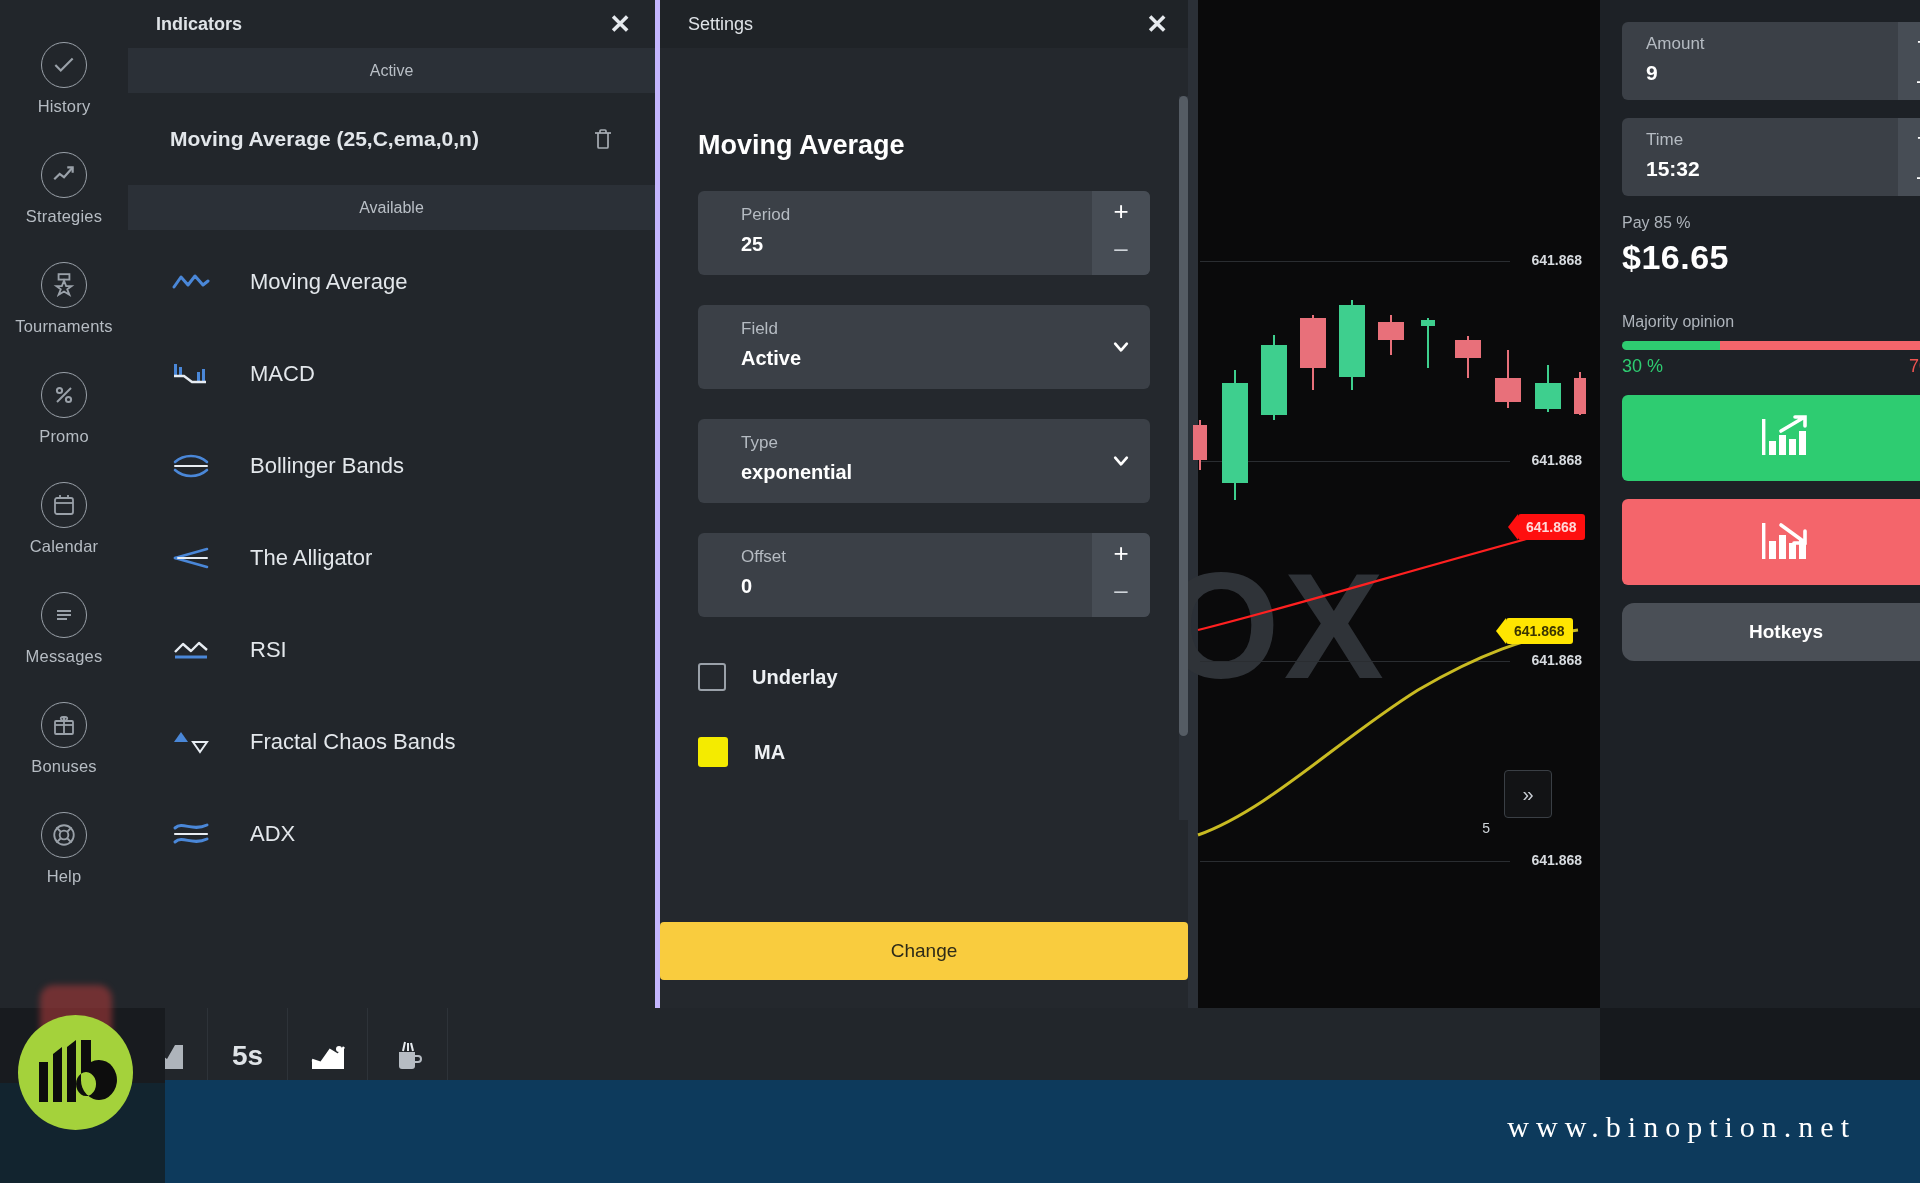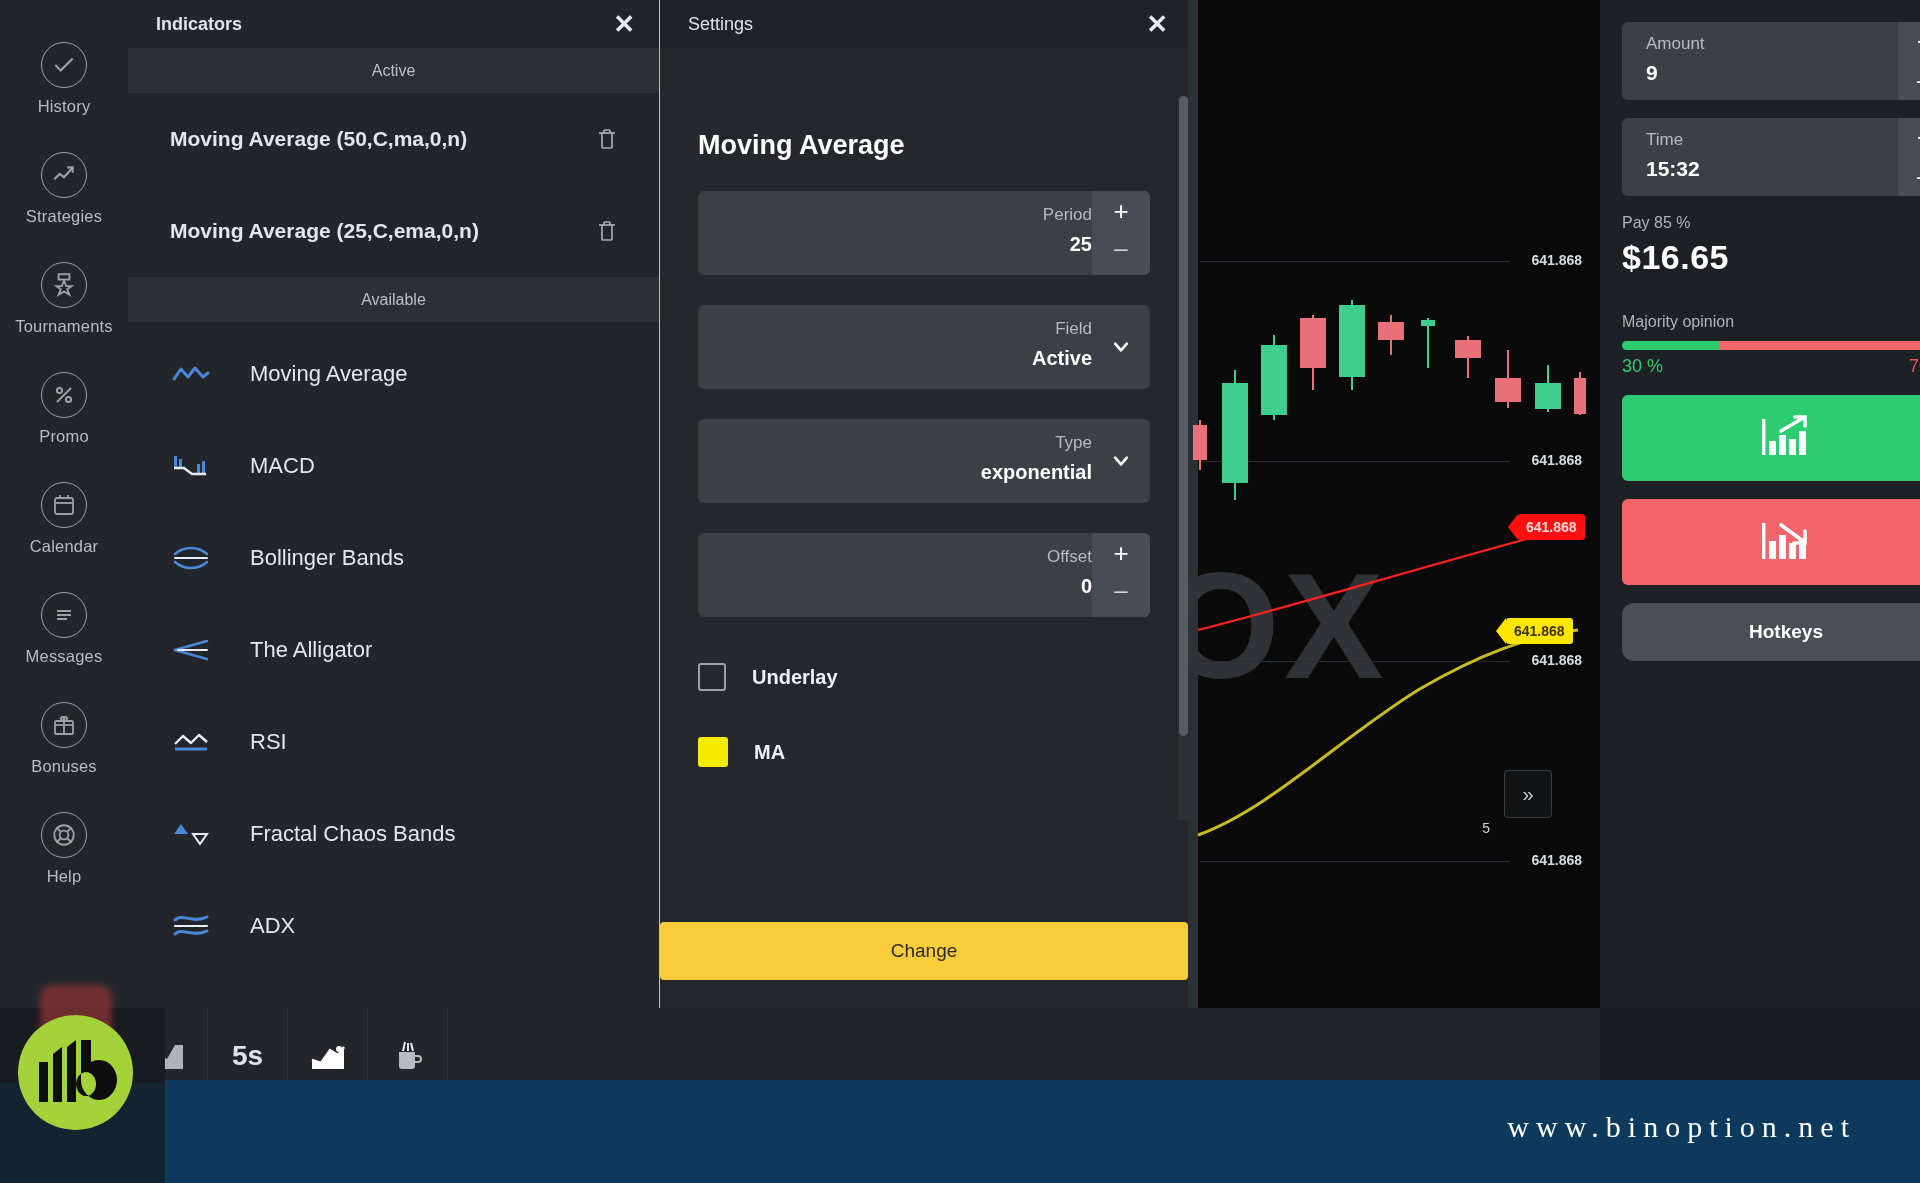--- a/index.html
+++ b/index.html
@@ -30,21 +30,21 @@
     display: flex; align-items: center; justify-content: center;
     color: #9aa1a9;
   }
   .rail-ico svg { display: block; }
   .rail-label { font-size: 16.5px; color: #b6bcc3; letter-spacing: .2px; }
 
   
   .indicators {
     position: absolute; left: 128px; top: 0; width: 532px; height: 1008px;
     background: #22262b; z-index: 40;
-    border-right: 1px solid #c4b5fd;
+    border-right: 5px solid #c4b5fd;
   }
   .ind-head {
     height: 48px; display: flex; align-items: center; justify-content: space-between;
     padding: 0 24px 0 28px; background: #22262b;
   }
   .ind-title { font-size: 18px; color: #dfe3e7; font-weight: 600; }
   .xbtn {
     font-size: 26px; line-height: 1; color: #e6eaee; cursor: pointer;
     font-weight: 700; font-family: "Liberation Sans", sans-serif;
   }
@@ -78,21 +78,21 @@
     padding: 0 20px 0 28px; background: #1f2327;
   }
   .set-title { font-size: 18px; color: #dfe3e7; }
   .set-body { flex: 1; padding: 0 38px; position: relative; overflow: hidden; }
   .ma-title { font-size: 27px; color: #ffffff; font-weight: 700; margin-top: 82px; }
   .field {
     margin-top: 30px; background: #3b4047; border-radius: 6px;
     height: 84px; display: flex; align-items: stretch; position: relative;
     cursor: pointer;
   }
-  .field-txt { flex: 1; padding: 14px 0 0 16px; text-align: right; }
+  .field-txt { flex: 1; padding: 14px 0 0 43px; }
   .field-label { font-size: 17px; color: #b5bbc2; }
   .field-val { font-size: 20px; color: #ffffff; font-weight: 700; margin-top: 8px; }
   .stepper {
     width: 58px; background: #474d55; border-radius: 0 6px 6px 0;
     display: flex; flex-direction: column;
   }
   .stepper div {
     flex: 1; display: flex; align-items: center; justify-content: center;
     color: #ffffff; font-size: 26px; cursor: pointer; user-select: none;
   }
@@ -309,30 +309,20 @@
   </div>
 
   <div class="indicators">
     <div class="ind-head">
       <span class="ind-title">Indicators</span>
       <span class="xbtn">✕</span>
     </div>
 
     <div class="sect-head">Active</div>
 
-    <div class="active-row">
-      <span class="name">Moving Average (50,C,ma,0,n)</span>
-      <span class="trash">
-        <svg width="24" height="26" viewBox="0 0 24 24" fill="none" stroke="currentColor" stroke-width="1.7">
-            <polyline points="4,6 20,6"></polyline>
-            <path d="M7 6v14a1 1 0 0 0 1 1h8a1 1 0 0 0 1-1V6"></path>
-            <path d="M9 6V4a1 1 0 0 1 1-1h4a1 1 0 0 1 1 1v2"></path>
-          </svg>
-      </span>
-    </div>
     <div class="active-row">
       <span class="name">Moving Average (25,C,ema,0,n)</span>
       <span class="trash">
         <svg width="24" height="26" viewBox="0 0 24 24" fill="none" stroke="currentColor" stroke-width="1.7">
             <polyline points="4,6 20,6"></polyline>
             <path d="M7 6v14a1 1 0 0 0 1 1h8a1 1 0 0 0 1-1V6"></path>
             <path d="M9 6V4a1 1 0 0 1 1-1h4a1 1 0 0 1 1 1v2"></path>
           </svg>
       </span>
     </div>

